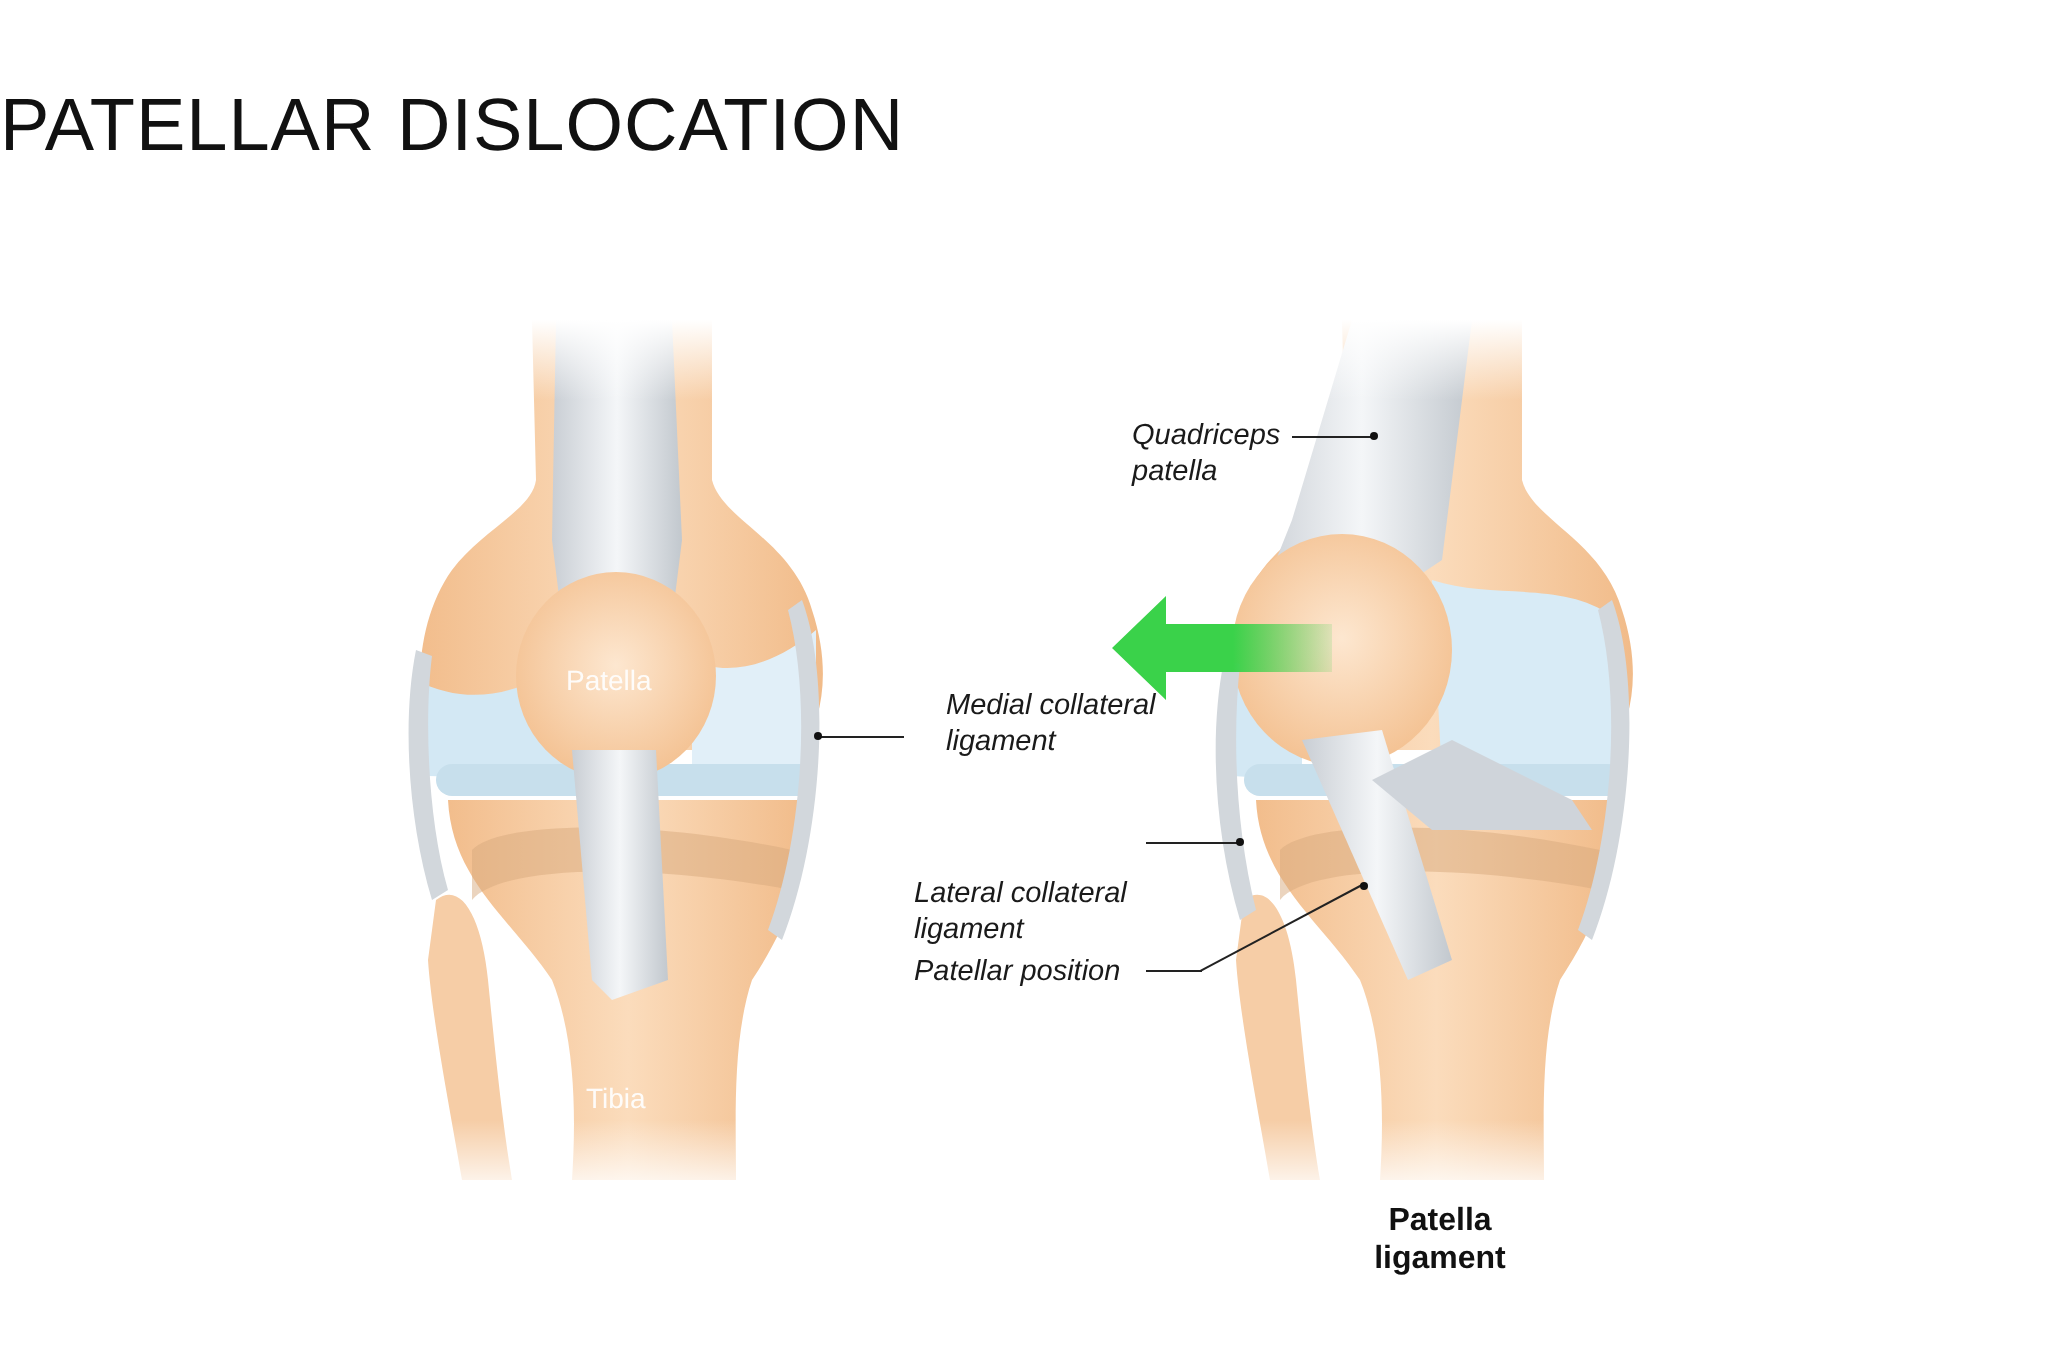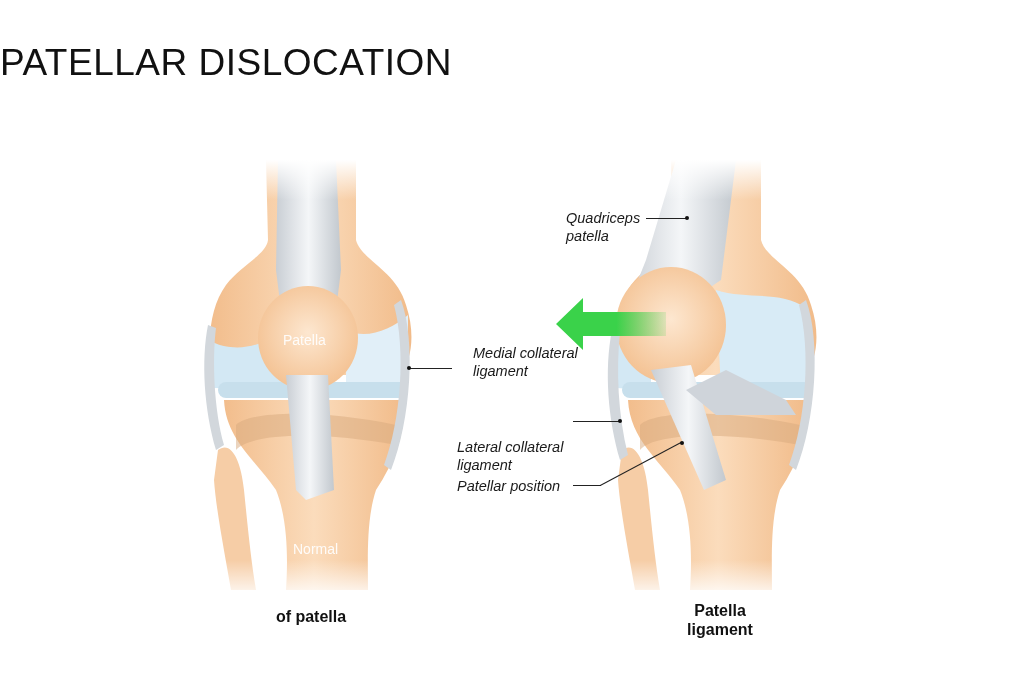--- a/index.html
+++ b/index.html
@@ -61,21 +61,21 @@
     <path d="M90 215 L132 215 L138 330 L110 340 L100 330 Z" fill="url(#ligG)"></path>
 
     <path d="M12 165 C5 200 8 250 20 290 L28 285 C18 250 16 200 20 168 Z" fill="#d2d7dc"></path>
     <path d="M205 140 C220 180 215 260 195 310 L188 305 C205 260 210 190 198 145 Z" fill="#d2d7dc"></path>
 
     <rect x="0" y="0" width="240" height="40" fill="url(#fadeTop)"></rect>
     <rect x="0" y="400" width="240" height="40" fill="url(#fadeTop)" transform="rotate(180 120 420)"></rect>
   </svg>
 </div>
 <div class="bone-label" style="left:283px;top:332px;">Patella</div>
-<div class="bone-label" style="left:293px;top:541px;">Normal</div>
+<div class="bone-label" style="left:293px;top:541px;">Tibia</div>
 
 <div class="knee" style="left:596px;">
   <svg viewBox="0 0 240 440">
     <defs>
       <linearGradient id="boneG2" x1="0" x2="1">
         <stop offset="0" stop-color="#f2bd8c"></stop>
           <stop offset="0.5" stop-color="#fbdcbc"></stop>
           <stop offset="1" stop-color="#f1bb89"></stop>
       </linearGradient>
       <linearGradient id="fadeTop2" x1="0" y1="0" x2="0" y2="1">
@@ -147,18 +147,17 @@
 <div class="dot" style="left:618px;top:419px;"></div>
 
 <div class="callout" style="left:457px;top:477px;">
   <div>Patellar position</div>
 </div>
 <div class="lead" style="left:573px;top:485px;width:28px;"></div>
 <div class="lead" style="left:600px;top:485px;width:92px;transform:rotate(-28deg);"></div>
 <div class="dot" style="left:680px;top:441px;"></div>
 
 <div class="caption" style="left:226px;top:607px;width:170px;">
-  <div>of patella</div>
 </div>
 <div class="caption" style="left:660px;top:601px;width:120px;">
   <div>Patella</div>
   <div>ligament</div>
 </div>
 
 </body></html>

